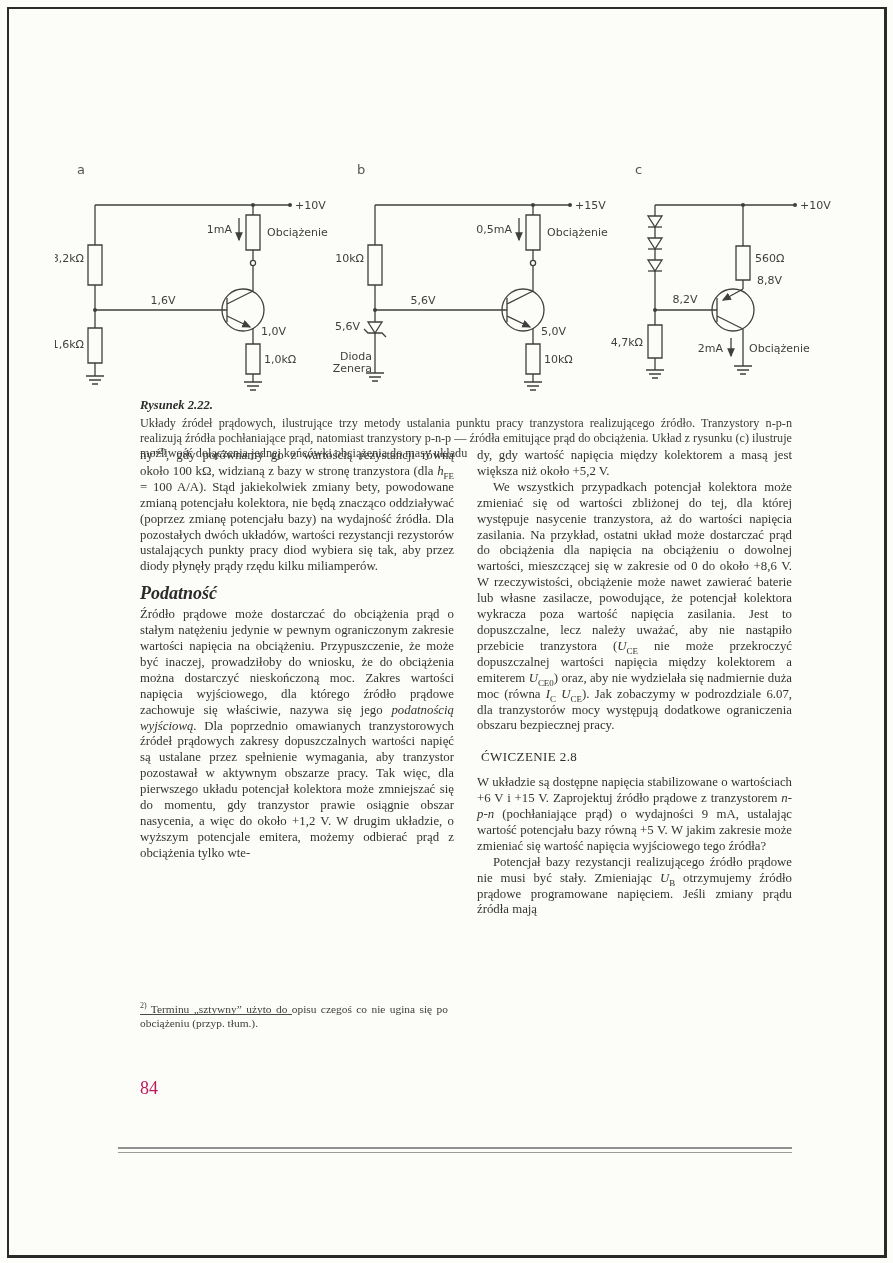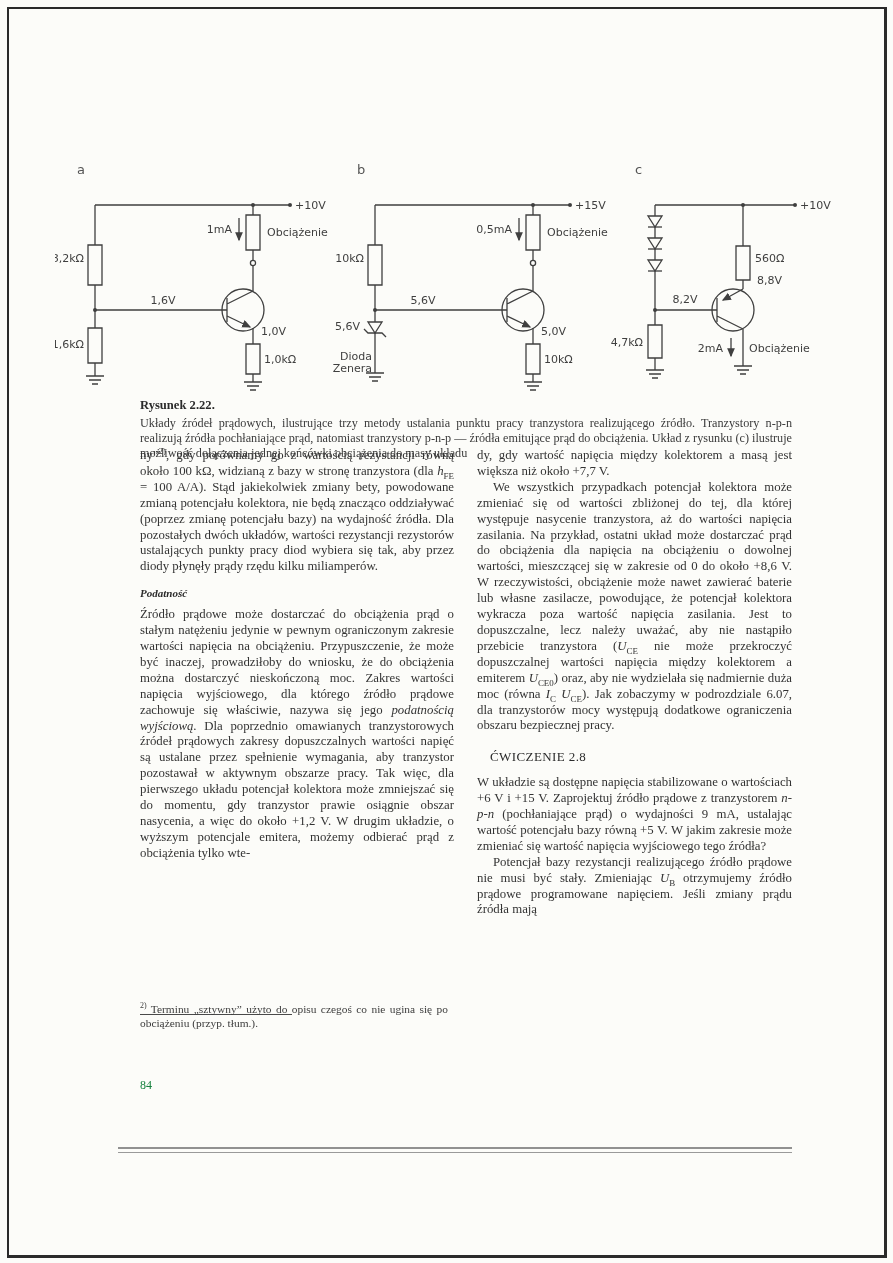--- a/index.html
+++ b/index.html
@@ -7,35 +7,35 @@
         font-family:"Liberation Serif",serif;color:#2e2e2e;}
   .frame{position:absolute;left:7px;top:7px;right:6px;bottom:5px;
          border:2px solid #2a2a2a;border-right-width:3px;border-bottom-width:3px;pointer-events:none;}
   .figure{position:absolute;left:55px;top:158px;}
   .w{stroke:#3f3f3f;stroke-width:1.3;fill:none;}
   .lbl{font-family:"DejaVu Sans",sans-serif;font-size:11px;fill:#3f3f3f;}
   .tagl{font-family:"DejaVu Sans",sans-serif;font-size:13px;fill:#555;}
   .dot{fill:#3f3f3f;stroke:none;}
   .term{fill:#fcfcf9;}
   .caption{position:absolute;left:140px;top:398px;width:652px;}
-  .cap-num{display:block;font-weight:bold;font-size:12.6px;margin-bottom:3px;color:#2b2b2b;}
+  .cap-num{display:block;font-weight:bold;font-size:12.6px;margin-bottom:3px;color:#2b2b2b;font-style:italic;}
   .cap-text{font-size:12.2px;line-height:15px;text-align:justify;color:#3a3a3a;}
   .col{position:absolute;top:448px;font-size:12.8px;line-height:15.9px;text-align:justify;color:#333;}
   .col-left{left:140px;width:314px;}
   .col-right{left:477px;width:315px;}
   .col p{margin:0 0 0 0;}
   .indent{text-indent:16px;}
-  .subhead{font-style:italic;font-weight:bold;font-size:11px;margin:11px 0 5px 0;color:#2b2b2b;}
-  .exhead{font-size:13px;letter-spacing:0.4px;margin:15px 0 10px 13px;color:#2b2b2b;}
+  .subhead{font-style:italic;font-weight:bold;font-size:18px;margin:11px 0 5px 0;color:#2b2b2b;}
+  .exhead{font-size:13px;letter-spacing:0.4px;margin:15px 0 10px 4px;color:#2b2b2b;}
   sub{font-size:70%;line-height:0;}
   sup{font-size:70%;line-height:0;}
   .fn-rule{position:absolute;left:140px;top:1014px;width:152px;border-top:1px solid #4a4a4a;}
   .footnote{position:absolute;left:140px;top:1002px;width:308px;font-size:11.4px;line-height:14.4px;
             color:#3c3c3c;text-align:justify;}
-  .page-num{position:absolute;left:140px;top:1078px;font-size:12px;color:#15803d;}
+  .page-num{position:absolute;left:140px;top:1078px;font-size:18px;color:#be185d;}
   .bottom-rule{position:absolute;left:118px;top:1147px;width:674px;height:3px;
                border-top:2px solid #919191;border-bottom:1px solid #9a9a9a;}
 </style>
 </head>
 <body>
 
 <div class="page">
   <div class="frame"></div>
 
   <svg class="figure" width="785" height="240" viewBox="0 0 785 240" xmlns="http://www.w3.org/2000/svg">
@@ -144,21 +144,21 @@
     <div class="cap-text">Układy źródeł prądowych, ilustrujące trzy metody ustalania punktu pracy tranzystora realizującego źródło. Tranzystory n-p-n realizują źródła pochłaniające prąd, natomiast tranzystory p-n-p — źródła emitujące prąd do obciążenia. Układ z rysunku (c) ilustruje możliwość dołączenia jednej końcówki obciążenia do masy układu</div>
   </div>
 
   <div class="col col-left">
     <p><span>ny”</span><sup>2)</sup><span>, gdy porównamy go z wartością rezystancji równą około 100 kΩ, widzianą z bazy w stronę tranzystora (dla </span><i>h</i><sub>FE</sub><span> = 100 A/A). Stąd jakiekolwiek zmiany bety, powodowane zmianą potencjału kolektora, nie będą znacząco oddziaływać (poprzez zmianę potencjału bazy) na wydajność źródła. Dla pozostałych dwóch układów, wartości rezystancji rezystorów ustalających punkty pracy diod wybiera się tak, aby przez diody płynęły prądy rzędu kilku miliamperów.</span></p>
     <div class="subhead">Podatność</div>
     <p><span>Źródło prądowe może dostarczać do obciążenia prąd o stałym natężeniu jedynie w pewnym ograniczonym zakresie wartości napięcia na obciążeniu. Przypuszczenie, że może być inaczej, prowadziłoby do wniosku, że do obciążenia można dostarczyć nieskończoną moc. Zakres wartości napięcia wyjściowego, dla którego źródło prądowe zachowuje się właściwie, nazywa się jego </span><i>podatnością wyjściową</i><span>. Dla poprzednio omawianych tranzystorowych źródeł prądowych zakresy dopuszczalnych wartości napięć są ustalane przez spełnienie wymagania, aby tranzystor pozostawał w aktywnym obszarze pracy. Tak więc, dla pierwszego układu potencjał kolektora może zmniejszać się do momentu, gdy tranzystor prawie osiągnie obszar nasycenia, a więc do około +1,2 V. W drugim układzie, o wyższym potencjale emitera, możemy odbierać prąd z obciążenia tylko wte-</span></p>
   </div>
 
   <div class="col col-right">
-    <p><span>dy, gdy wartość napięcia między kolektorem a masą jest większa niż około +7,7 V.</span></p>
+    <p><span>dy, gdy wartość napięcia między kolektorem a masą jest większa niż około +5,2 V.</span></p>
     <p class="indent"><span>We wszystkich przypadkach potencjał kolektora może zmieniać się od wartości zbliżonej do tej, dla której występuje nasycenie tranzystora, aż do wartości napięcia zasilania. Na przykład, ostatni układ może dostarczać prąd do obciążenia dla napięcia na obciążeniu o dowolnej wartości, mieszczącej się w zakresie od 0 do około +8,6 V. W rzeczywistości, obciążenie może nawet zawierać baterie lub własne zasilacze, powodujące, że potencjał kolektora wykracza poza wartość napięcia zasilania. Jest to dopuszczalne, lecz należy uważać, aby nie nastąpiło przebicie tranzystora (</span><i>U</i><sub>CE</sub><span> nie może przekroczyć dopuszczalnej wartości napięcia między kolektorem a emiterem </span><i>U</i><sub>CE0</sub><span>) oraz, aby nie wydzielała się nadmiernie duża moc (równa </span><i>I</i><sub>C</sub><span> </span><i>U</i><sub>CE</sub><span>). Jak zobaczymy w podrozdziale 6.07, dla tranzystorów mocy występują dodatkowe ograniczenia obszaru bezpiecznej pracy.</span></p>
     <div class="exhead">ĆWICZENIE 2.8</div>
     <p><span>W układzie są dostępne napięcia stabilizowane o wartościach +6 V i +15 V. Zaprojektuj źródło prądowe z tranzystorem </span><i>n-p-n</i><span> (pochłaniające prąd) o wydajności 9 mA, ustalając wartość potencjału bazy równą +5 V. W jakim zakresie może zmieniać się wartość napięcia wyjściowego tego źródła?</span></p>
     <p class="indent"><span>Potencjał bazy rezystancji realizującego źródło prądowe nie musi być stały. Zmieniając </span><i>U</i><sub>B</sub><span> otrzymujemy źródło prądowe programowane napięciem. Jeśli zmiany prądu źródła mają</span></p>
   </div>
 
   <div class="fn-rule"></div>
   <div class="footnote"><sup>2)</sup><span> Terminu „sztywny” użyto do opisu czegoś co nie ugina się po obciążeniu (przyp. tłum.).</span></div>
   <div class="page-num">84</div>
   <div class="bottom-rule"></div>

